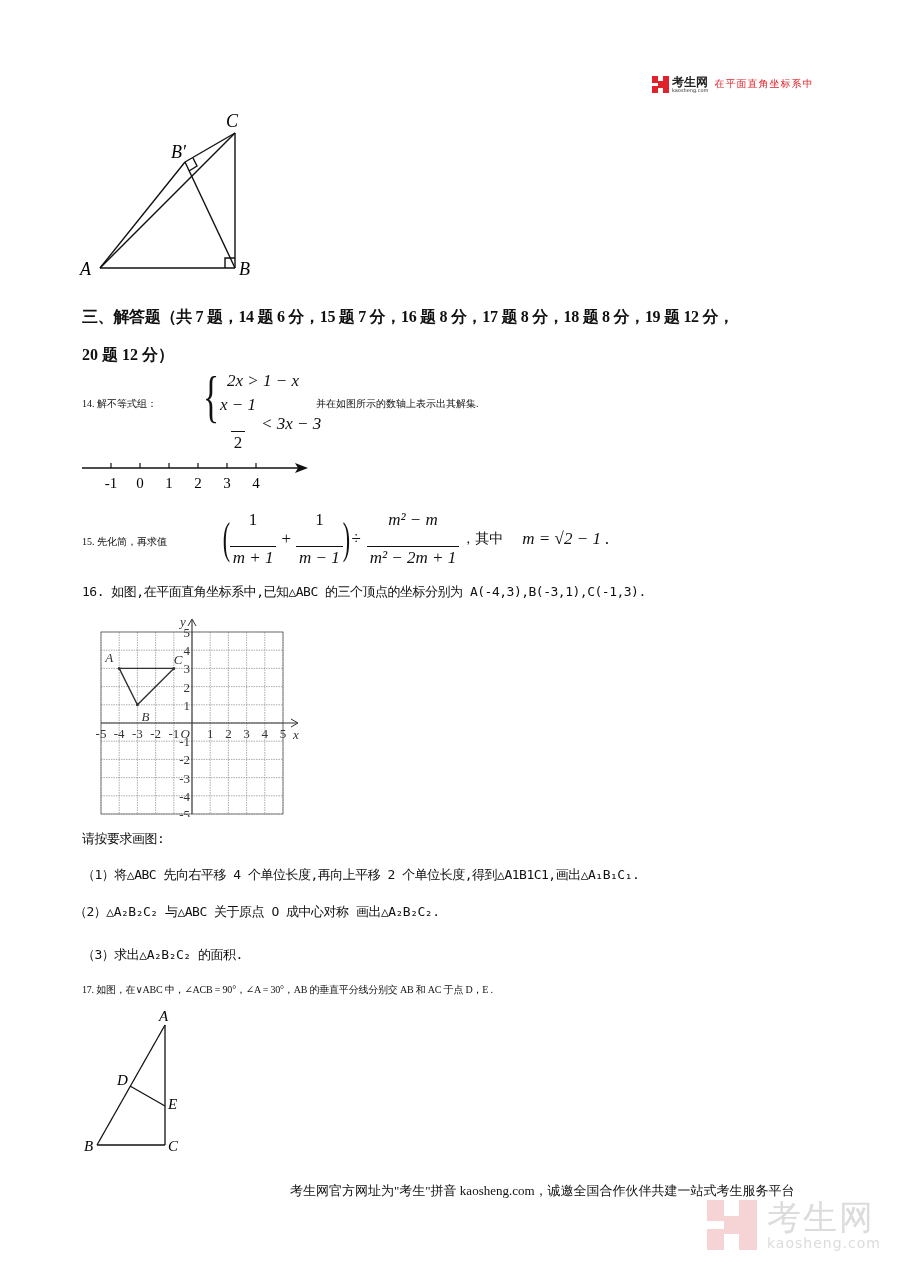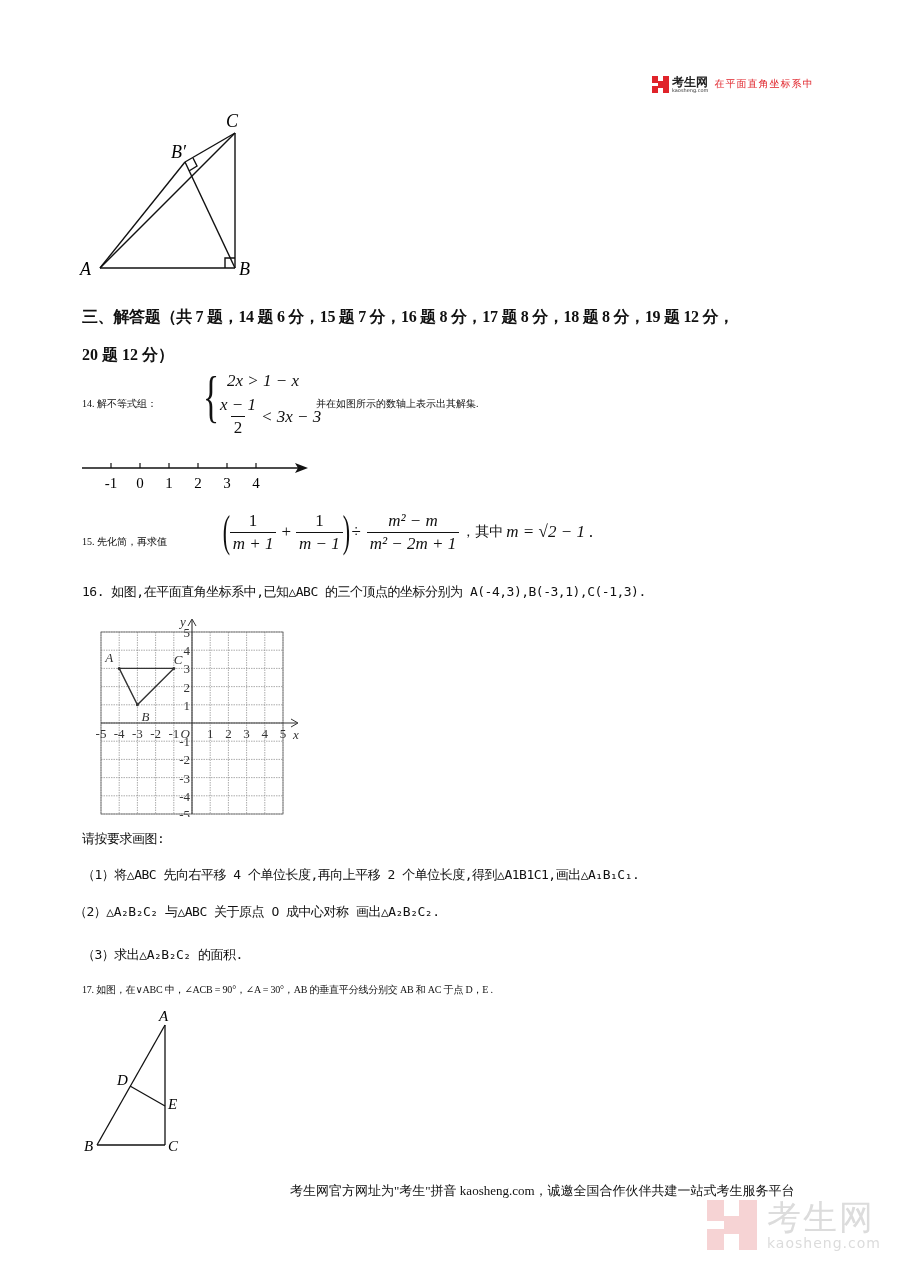--- a/index.html
+++ b/index.html
@@ -14,21 +14,21 @@
   .logo-text { margin-left: 3px; display: flex; flex-direction: column; line-height: 1; }
   .logo-cn { font-family: "DejaVu Sans", sans-serif; font-size: 12px; font-weight: bold; color: #222; letter-spacing: 0px; }
   .logo-en { font-family: "DejaVu Sans", sans-serif; font-size: 5px; color: #333; }
   .logo-slogan { margin-left: 6px; font-family: "DejaVu Sans", sans-serif; font-size: 10px; color: #e0232a; letter-spacing: 1px; }
 
   .section-title { left: 82px; top: 298px; width: 740px; font-size: 16px; font-weight: bold; line-height: 38px;
                    font-family: "Liberation Serif", "DejaVu Serif", serif; }
   .q-text { font-size: 10px; font-family: "Liberation Serif", "DejaVu Serif", serif; white-space: nowrap; }
   .q16 { font-family: "DejaVu Sans Mono", "Liberation Mono", monospace; font-size: 13px; letter-spacing: -0.5px; text-align: center; }
   .math { font-family: "Liberation Serif", "DejaVu Serif", serif; font-size: 17px; }
-  .frac { display: inline-flex; flex-direction: column; align-items: center; vertical-align: middle; margin: 0 2px; }
+  .frac { display: inline-flex; flex-direction: column; align-items: center; vertical-align: middle; margin: 0 2px; gap: 15px; }
   .frac .num { padding: 0 3px 1px; }
   .frac .den { border-top: 1px solid #111; padding: 1px 3px 0; }
   .footer-text { left: 290px; top: 1182px; font-size: 13px; font-family: "Liberation Serif", "DejaVu Serif", serif; }
   .wm { left: 707px; top: 1200px; display: flex; align-items: center; opacity: 1; }
   .wm-mark { width: 50px; height: 50px; position: relative; }
   .wm-mark span { position: absolute; background: #f6d3d4; }
   .wm-text { margin-left: 10px; display: flex; flex-direction: column; line-height: 1; }
   .wm-cn { font-family: "DejaVu Sans", sans-serif; font-size: 34px; color: #dcdcdc; letter-spacing: 2px; }
   .wm-en { font-family: "DejaVu Sans", sans-serif; font-size: 14px; color: #dcdcdc; letter-spacing: 1px; margin-top: 2px; }
   svg text { font-family: "Liberation Serif", "DejaVu Serif", serif; }
@@ -117,21 +117,21 @@
     <span class="num">1</span>
     <span class="den it">m − 1</span>
   </span>
   <span style="font-size:44px;font-weight:100;line-height:1;transform:scaleX(0.5);display:inline-block;margin:0 -6px;">)</span>
   <span style="margin:0 4px;">÷</span>
   <span class="frac it">
     <span class="num">m² − m</span>
     <span class="den">m² − 2m + 1</span>
   </span>
   <span class="q-text" style="font-size:14px;">，其中</span>
-  <span class="it" style="margin-left:3px;">m = √2 − 1 .</span>
+  <span class="it" style="margin-left:19px;">m = √2 − 1 .</span>
 </div>
 
 <div class="abs q16" style="left:82px;top:583px;white-space:nowrap;">16. 如图,在平面直角坐标系中,已知△ABC 的三个顶点的坐标分别为 A(-4,3),B(-3,1),C(-1,3).</div>
 
 <svg class="abs" style="left:88px;top:612px;" width="215" height="205">
   <g id="grid-lines">
       <line x1="13" y1="20" x2="13" y2="202" stroke="#888" stroke-width="0.7" stroke-dasharray="1.5,1"></line>
       <line x1="13" y1="202" x2="195" y2="202" stroke="#888" stroke-width="0.7" stroke-dasharray="1.5,1"></line>
       <line x1="31.200000000000003" y1="20" x2="31.200000000000003" y2="202" stroke="#888" stroke-width="0.7" stroke-dasharray="1.5,1"></line>
       <line x1="13" y1="183.8" x2="195" y2="183.8" stroke="#888" stroke-width="0.7" stroke-dasharray="1.5,1"></line>

